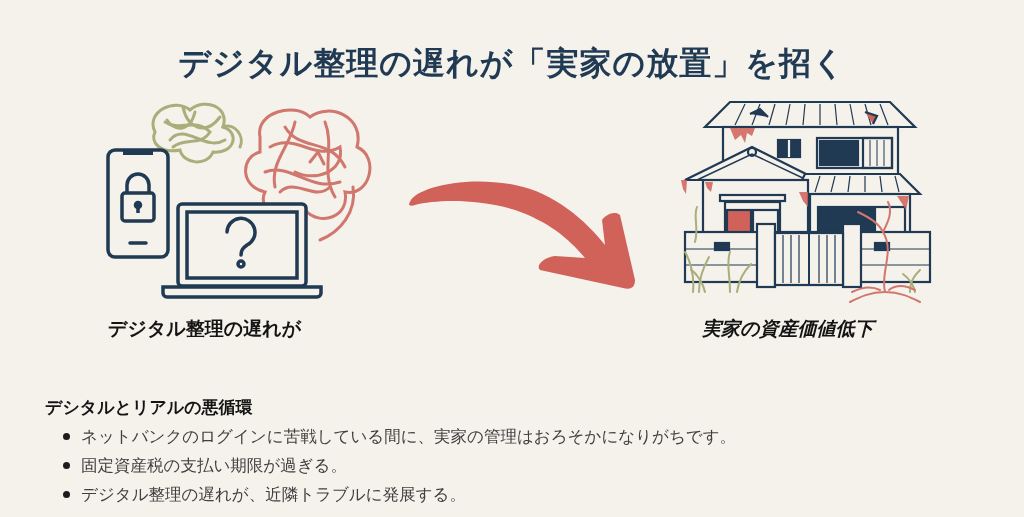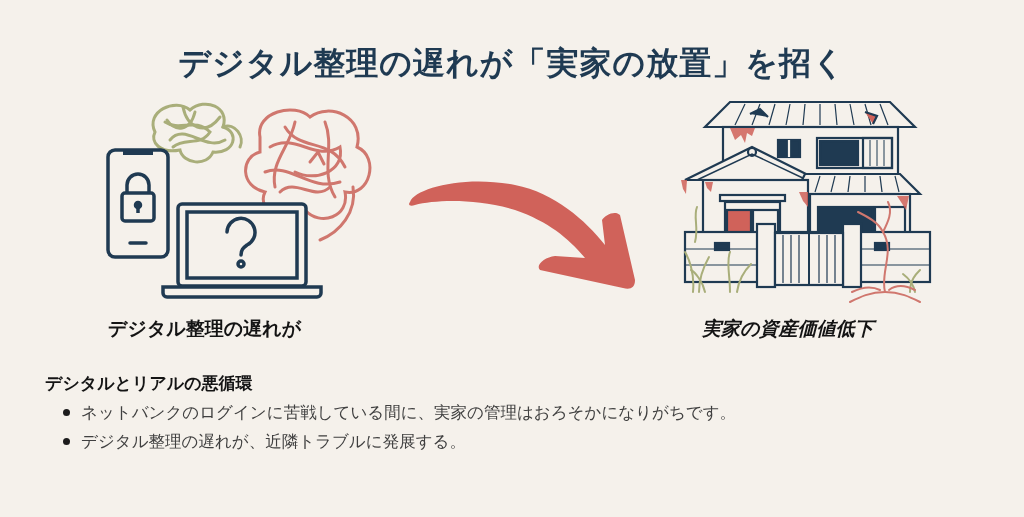--- a/index.html
+++ b/index.html
@@ -36,20 +36,21 @@
   .section {
     position: absolute;
     left: 45px; top: 372px;
     width: 760px;
   }
   .section-heading {
     font-size: 17px;
     font-weight: bold;
     color: #141414;
     margin-bottom: 3px;
+    margin-top: 24px;
   }
   .bullets { list-style: none; padding-left: 18px; }
   .bullets li {
     font-size: 16.5px;
     line-height: 29px;
     position: relative;
     padding-left: 18px;
     color: #404040;
   }
   .bullets li .dot {
@@ -218,15 +219,16 @@
   </svg>
 </div>
 
 <div class="caption caption-left">デジタル整理の遅れが</div>
 <div class="caption caption-right">実家の資産価値低下</div>
 
 <div class="section">
   <div class="section-heading">デシタルとリアルの悪循環</div>
   <ul class="bullets">
     <li><span class="dot"></span><span>ネットバンクのログインに苦戦している間に、実家の管理はおろそかになりがちです。</span></li>
+    <li><span class="dot"></span><span>固定資産税の支払い期限が過ぎる。</span></li>
     <li><span class="dot"></span><span>デジタル整理の遅れが、近隣トラブルに発展する。</span></li>
   </ul>
 </div>
 
 </body></html>

